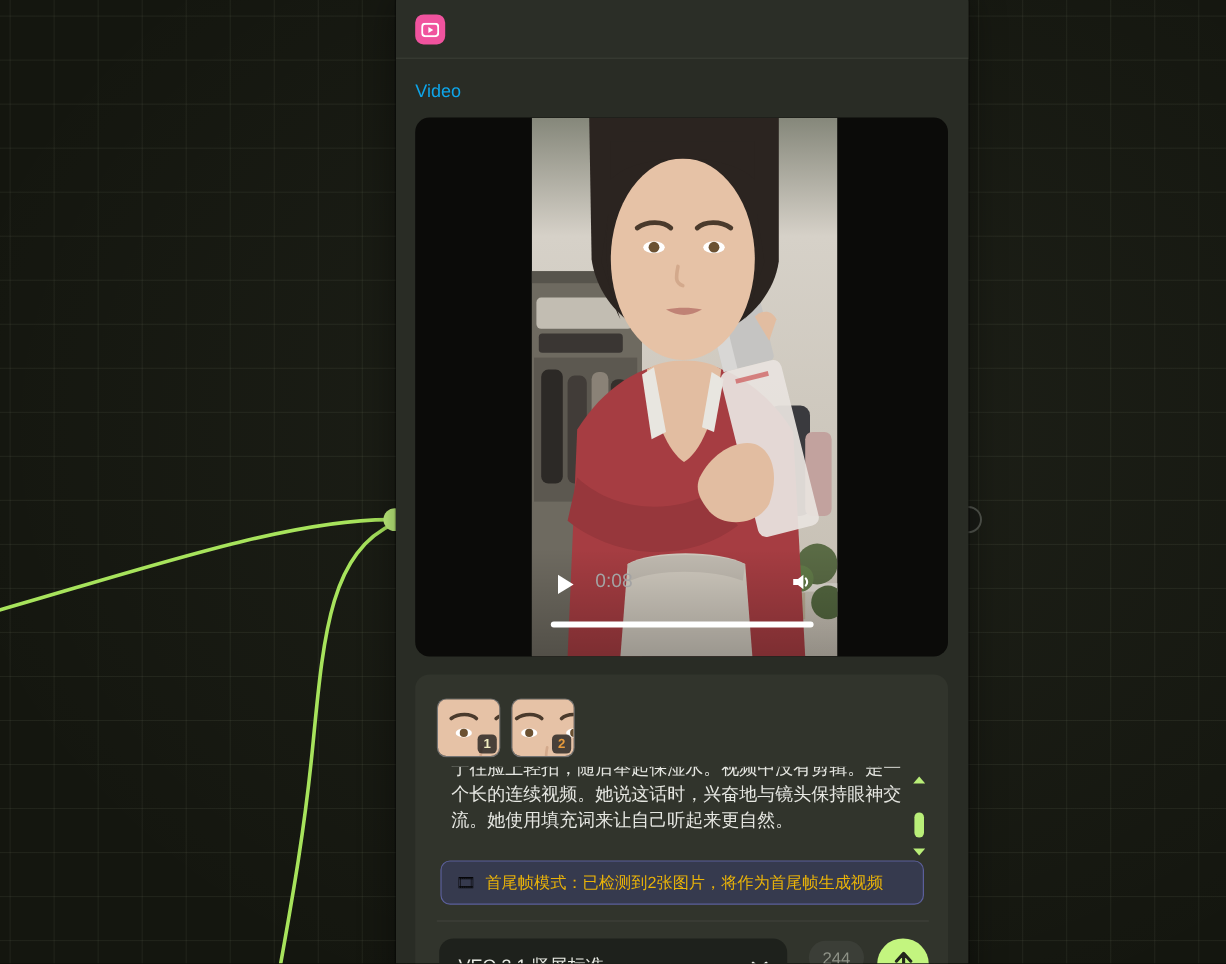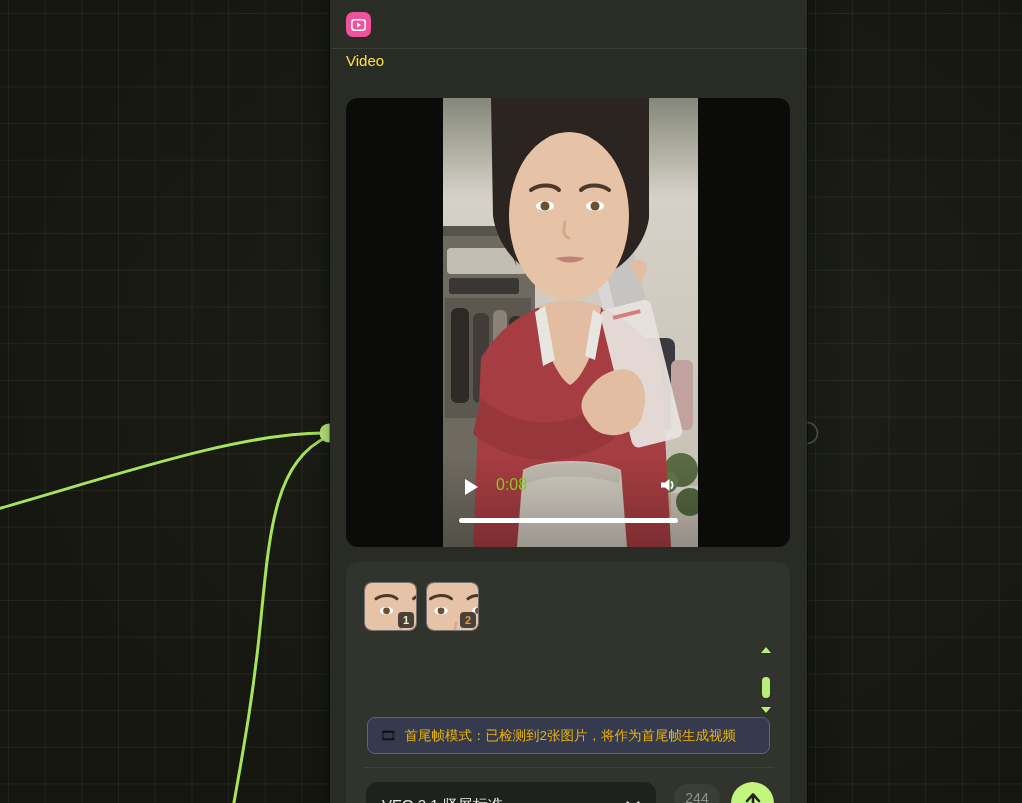--- a/index.html
+++ b/index.html
@@ -22,36 +22,36 @@
     position:absolute; left:330px; top:-12px; width:477px; height:840px;
     background:#292c25; border-radius:14px;
     box-shadow:0 0 0 1px rgba(0,0,0,.35), 0 10px 30px rgba(0,0,0,.45);
   }
   .node-header { position:absolute; left:0; top:0; width:100%; height:60px; border-radius:14px 14px 0 0; background:#2b2e27; }
   .node-type-icon {
     position:absolute; left:16px; top:24px; width:25px; height:25px; border-radius:7px;
     background:#f0539e; display:flex; align-items:center; justify-content:center;
   }
   .node-divider { position:absolute; left:0; top:60px; width:100%; height:1px; background:#3a3d35; }
-  .section-label { position:absolute; left:16px; top:64px; font-size:15px; color:#fde047; }
+  .section-label { position:absolute; left:16px; top:80px; font-size:15px; color:#0ea5e9; }
 
   
   .player {
     position:absolute; left:16px; top:110px; width:444px; height:449px;
     background:#0b0b09; border-radius:12px; overflow:hidden;
   }
   .video-frame { position:absolute; left:97px; top:0; width:255px; height:449px; overflow:hidden; }
   .video-frame svg.scene { position:absolute; left:0; top:0; }
   .controls-shade { position:absolute; left:0; bottom:0; width:100%; height:90px;
     background:linear-gradient(transparent, rgba(0,0,0,0.25)); }
   .play-btn {
     position:absolute; left:22px; top:381px; width:0; height:0;
     border-left:13px solid #ffffff; border-top:8px solid transparent; border-bottom:8px solid transparent;
   }
-  .time-label { position:absolute; left:53px; top:378px; color:#84cc16; font-size:16px; }
+  .time-label { position:absolute; left:53px; top:378px; color:#a3a3a3; font-size:16px; }
   .mute-btn { position:absolute; right:21px; top:378px; width:18px; height:18px; }
   .progress { position:absolute; left:16px; top:420px; width:219px; height:5px; border-radius:3px; background:#ffffff; }
 
   
   .panel {
     position:absolute; left:16px; top:574px; width:444px; height:280px;
     background:#31342c; border-radius:12px;
   }
   .thumb {
     position:absolute; top:20px; width:53px; height:49px; border-radius:8px; overflow:hidden;
@@ -218,20 +218,27 @@
           </svg>
         <div class="badge b1">1</div>
       </div>
       <div class="thumb" style="left:80px">
         <svg width="135" height="110" viewBox="30 40 180 150" preserveAspectRatio="xMidYMid slice">
             <use href="#scene"></use>
           </svg>
         <div class="badge b2">2</div>
       </div>
 
+      <div class="prompt-box">
+        <div class="prompt-inner">
+          <div class="prompt-line">于往脸上轻拍，随后举起保湿水。视频中没有剪辑。是一</div>
+          <div class="prompt-line">个长的连续视频。她说这话时，兴奋地与镜头保持眼神交</div>
+          <div class="prompt-line">流。她使用填充词来让自己听起来更自然。</div>
+        </div>
+      </div>
       <div class="scrollbar">
         <div class="scroll-up"></div>
         <div class="scroll-thumb"></div>
         <div class="scroll-down"></div>
       </div>
 
       <div class="mode-banner">
         <span class="film-ico">🎞</span>
         <span class="banner-text">首尾帧模式：已检测到2张图片，将作为首尾帧生成视频</span>
       </div>

